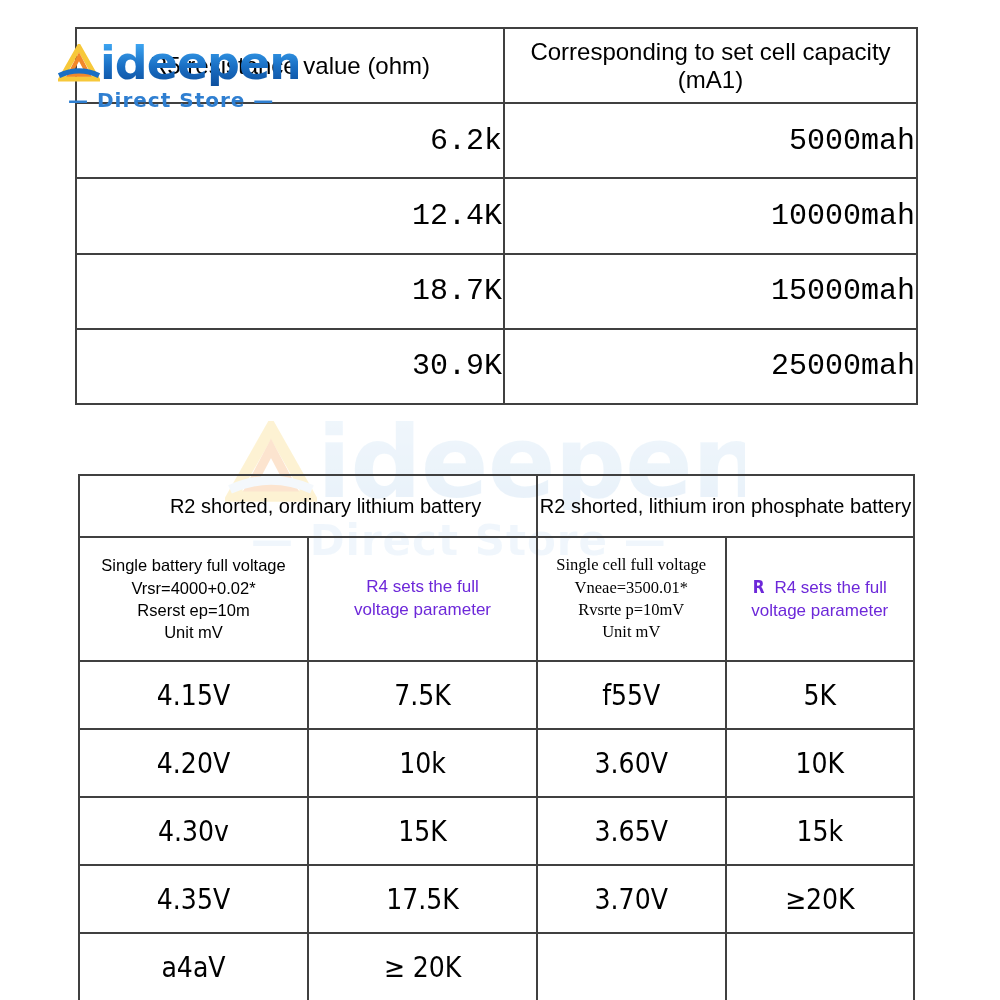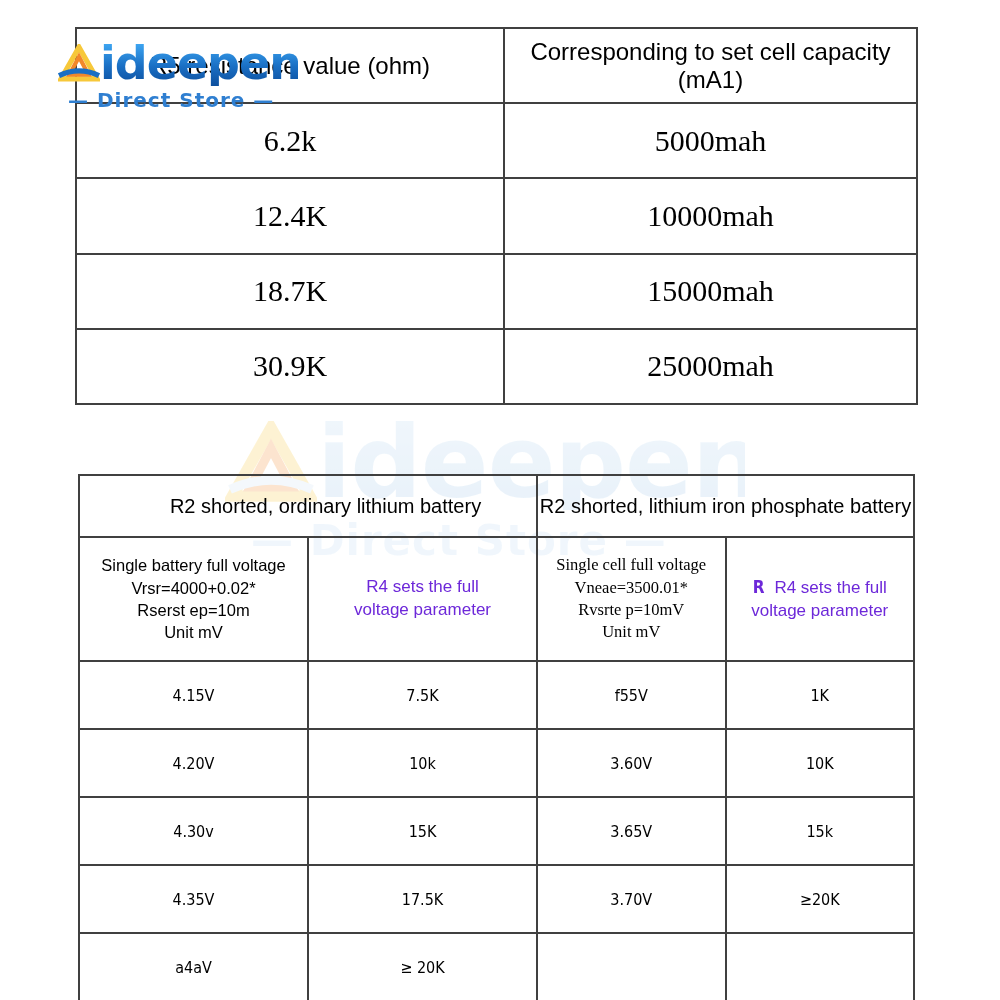--- a/index.html
+++ b/index.html
@@ -107,22 +107,23 @@
   }
   #table-capacity td {
     font-size: 27px;
     height: 62px;
   }
   #table-capacity td.hdr {
     font-size: 24px;
     font-family: "Liberation Sans", sans-serif;
   }
   #table-capacity td.val {
-    font-family: Liberation Serif, serif;
+    font-family: Liberation Mono, monospace;
     font-size: 30px;
+    text-align: right;
   }
 
   
   #table-voltage {
     left: 78px;
     top: 474px;
     width: 837px;
     height: 504px;
   }
   #table-voltage td {
@@ -139,21 +140,21 @@
     height: 118px;
     padding: 2px 4px;
   }
   #table-voltage td.sub-red {
     color: #6d28d9;
     font-size: 17px;
     line-height: 1.35;
   }
   #table-voltage td.val {
     font-family: "DejaVu Sans Condensed", "DejaVu Sans", sans-serif;
-    font-size: 16px;
+    font-size: 28px;
     height: 64px;
   }
   .rmark {
     font-family: "DejaVu Sans Condensed", "DejaVu Sans", sans-serif;
     font-weight: 700;
     margin-right: 10px;
   }
   .nowrap { white-space: nowrap; }
 </style>
 </head>
@@ -224,21 +225,21 @@
     </td>
     <td class="sub sub-red">
       <div class="nowrap"><span class="rmark">R</span><span>R4 sets the full</span></div>
       <div>voltage parameter</div>
     </td>
   </tr>
   <tr>
     <td class="val">4.15V</td>
     <td class="val">7.5K</td>
     <td class="val">f55V</td>
-    <td class="val">1K</td>
+    <td class="val">5K</td>
   </tr>
   <tr>
     <td class="val">4.20V</td>
     <td class="val">10k</td>
     <td class="val">3.60V</td>
     <td class="val">10K</td>
   </tr>
   <tr>
     <td class="val">4.30v</td>
     <td class="val">15K</td>

